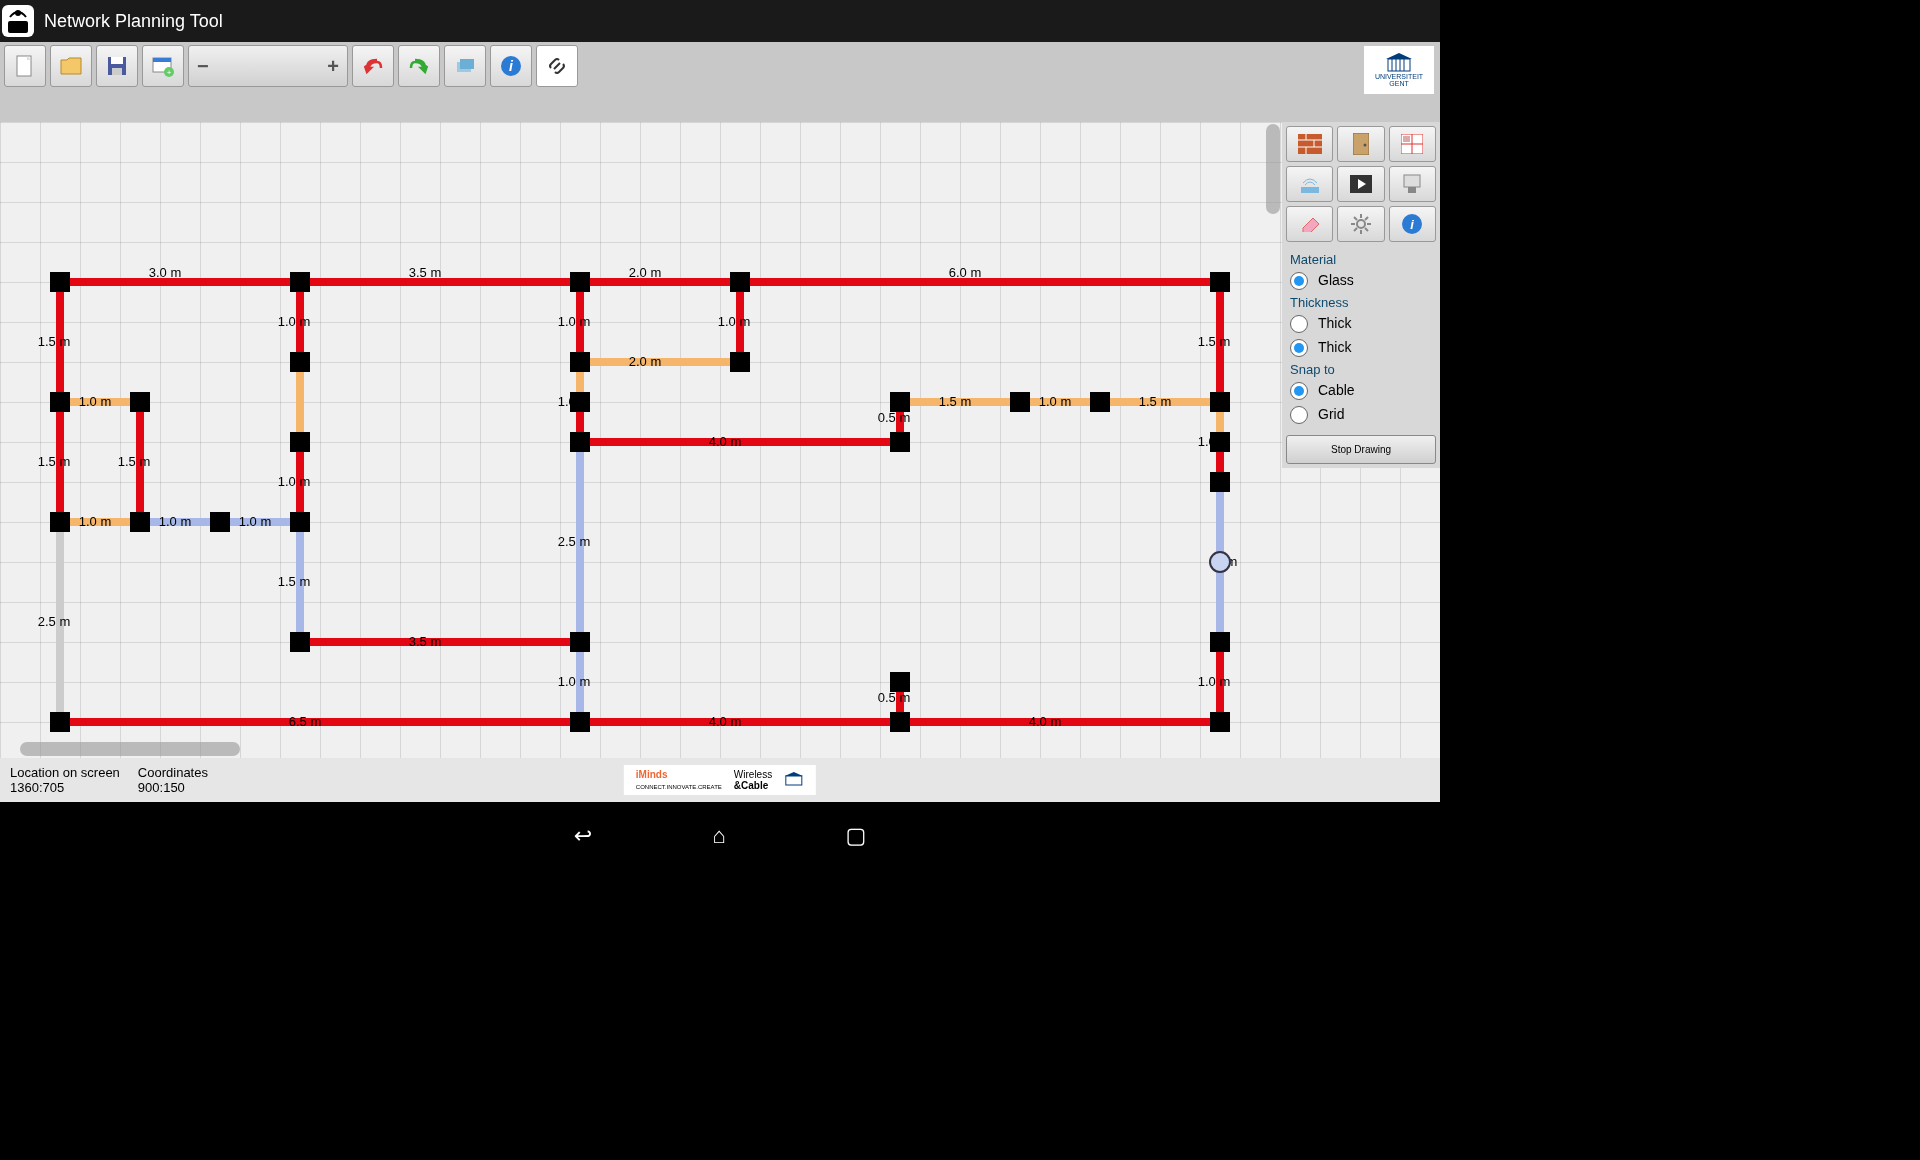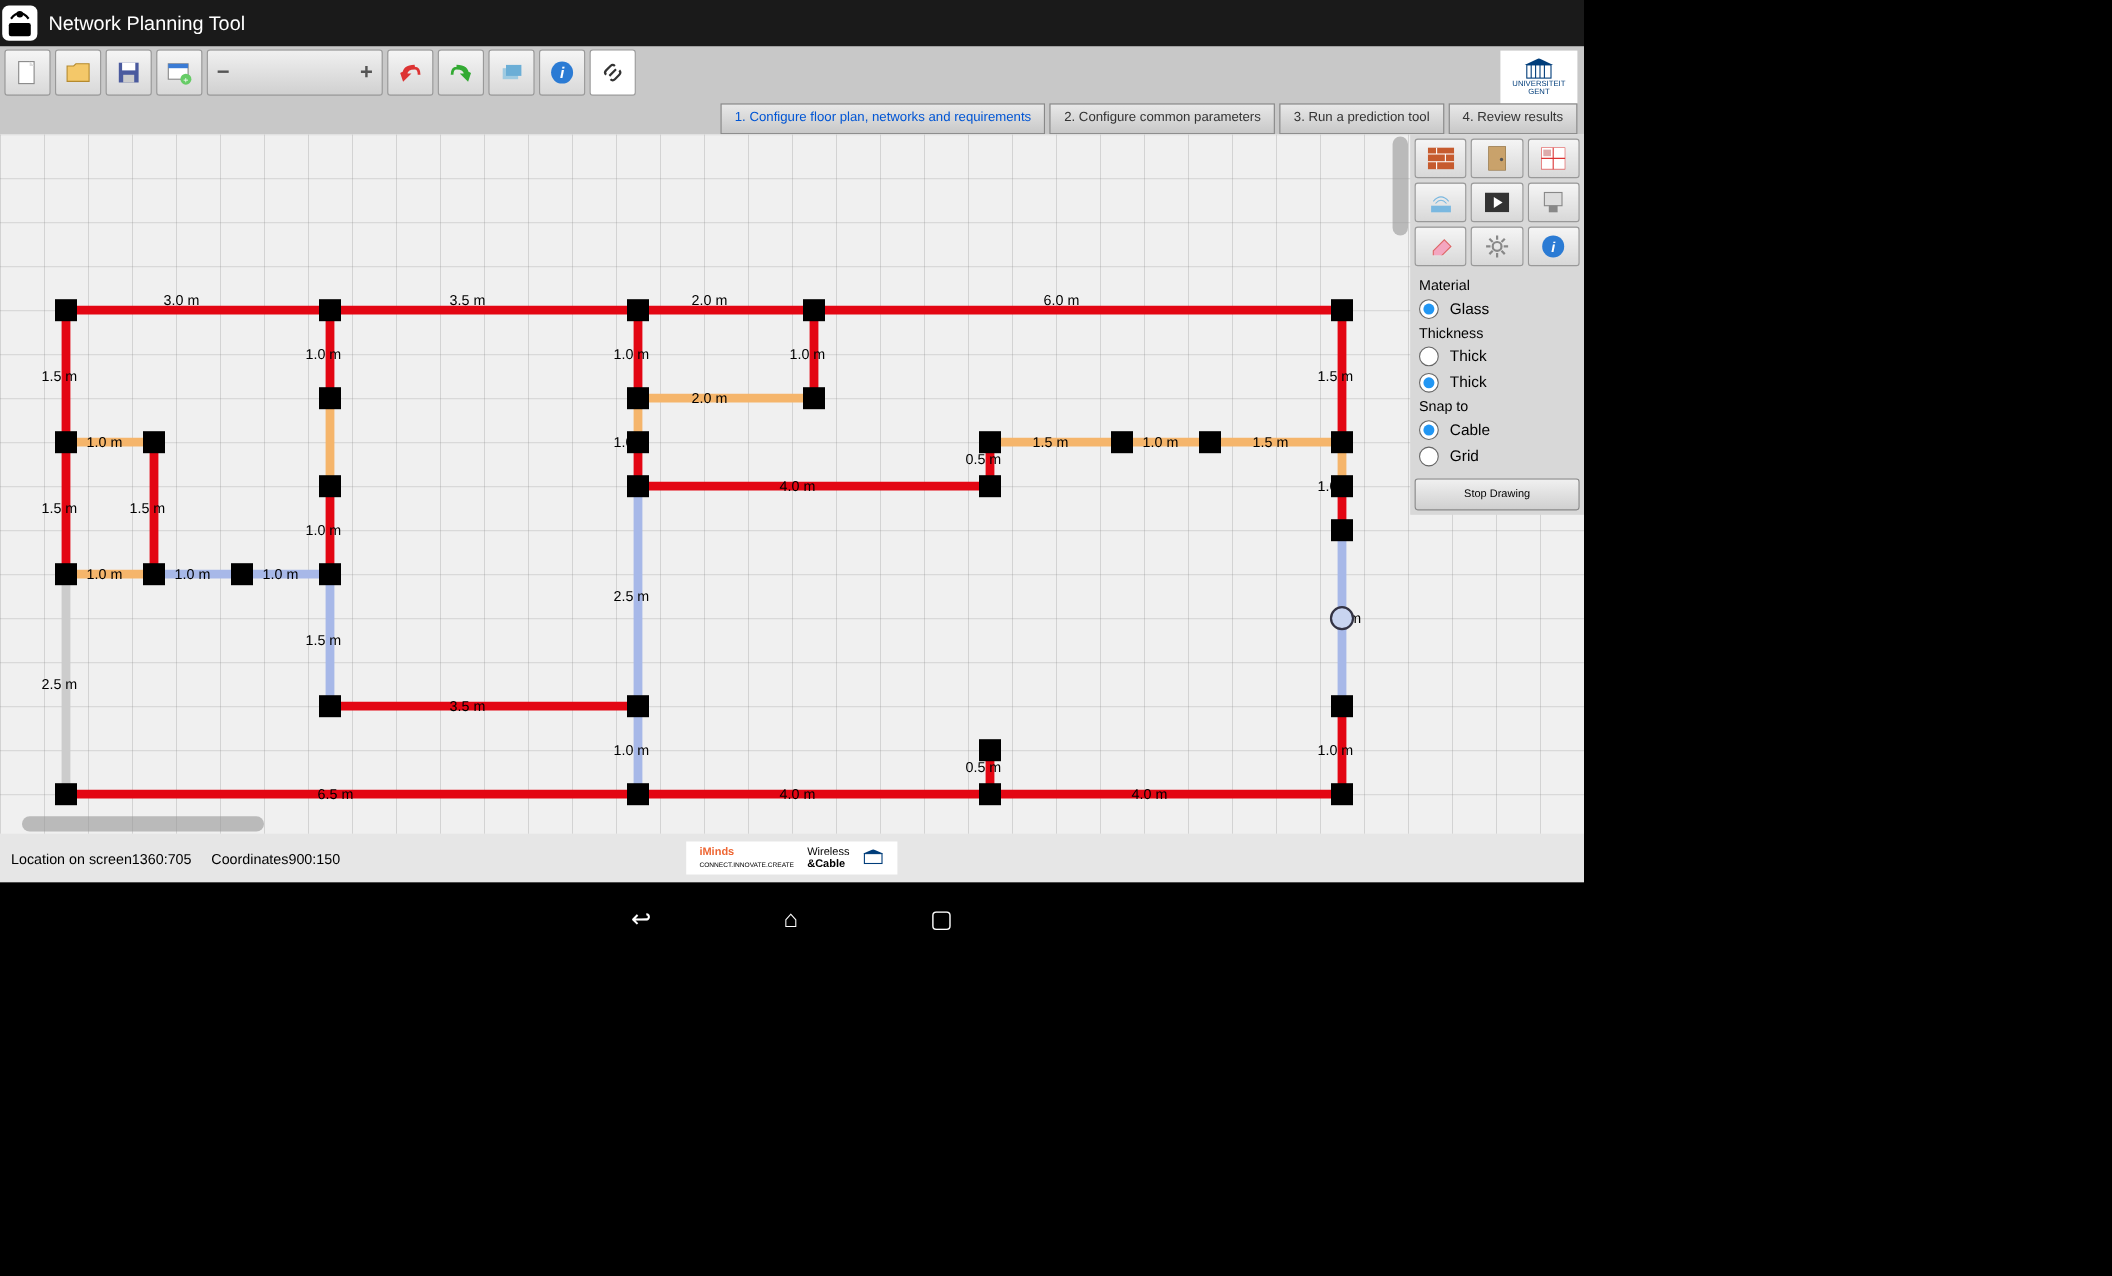--- a/index.html
+++ b/index.html
@@ -21,29 +21,29 @@
 .step-tab { padding: 4px 12px; background: linear-gradient(#e8e8e8, #c8c8c8); border: 1px solid #888; font-size: 12px; color: #333; cursor: pointer; }
 .step-tab.active { color: #0055d4; font-weight: 500; }
 
 .canvas-area { position: absolute; top: 80px; left: 0; right: 0; bottom: 44px; background: #f0f0f0; overflow: hidden; }
 .grid-svg { position: absolute; top: 0; left: 0; }
 
 .side-panel { position: absolute; right: 0; top: 80px; width: 158px; background: #d8d8d8; z-index: 10; }
 .tool-grid { display: grid; grid-template-columns: repeat(3, 1fr); gap: 4px; padding: 4px; }
 .side-tool { height: 36px; background: linear-gradient(#f5f5f5, #d8d8d8); border: 1px solid #999; border-radius: 3px; display: flex; align-items: center; justify-content: center; cursor: pointer; font-size: 18px; }
 .panel-section { padding: 4px 8px; }
-.panel-label { font-size: 13px; color: #000000; margin: 2px 0; }
+.panel-label { font-size: 13px; color: #0c4a6e; margin: 2px 0; }
 .radio-row { display: flex; align-items: flex-start; padding: 3px 0; cursor: pointer; }
 .radio-circle { width: 18px; height: 18px; border: 1px solid #666; border-radius: 50%; margin-right: 10px; display: flex; align-items: center; justify-content: center; background: #fff; }
 .radio-circle.checked::after { content: ''; width: 10px; height: 10px; background: #2196f3; border-radius: 50%; }
 .radio-label { font-size: 14px; }
 .stop-btn { width: calc(100% - 8px); margin: 4px; padding: 8px; background: linear-gradient(#f0f0f0, #d0d0d0); border: 1px solid #888; border-radius: 3px; font-size: 10px; cursor: pointer; }
 
 .status-bar { position: absolute; bottom: 0; left: 0; right: 0; height: 44px; background: rgba(232,232,232,0.92); display: flex; align-items: center; padding: 2px 10px; font-size: 13px; z-index: 5; }
-.status-col { display: flex; align-items: flex-end; margin-right: 18px; }
+.status-col { display: flex; flex-direction: column; align-items: flex-start; margin-right: 18px; }
 .footer-logos { position: absolute; left: 50%; transform: translateX(-50%); display: flex; gap: 12px; align-items: center; background: #fff; padding: 4px 12px; }
 .footer-logo { font-size: 10px; text-align: left; }
 
 .h-scroll { position: absolute; bottom: 46px; left: 20px; width: 220px; height: 14px; background: rgba(150,150,150,0.6); border-radius: 7px; z-index: 6; }
 .v-scroll { position: absolute; top: 82px; right: 160px; width: 14px; height: 90px; background: rgba(150,150,150,0.6); border-radius: 7px; z-index: 6; }
 
 .nav-bar { background: #000; height: 68px; display: flex; align-items: center; justify-content: center; gap: 120px; }
 .nav-btn { color: #fff; font-size: 22px; cursor: pointer; }
 
 .wall-label { font-size: 13px; fill: #000; font-family: Arial; }
@@ -129,26 +129,20 @@
         <line x1="8" y1="6" x2="8" y2="18" stroke="#003d7a"></line>
         <line x1="12" y1="6" x2="12" y2="18" stroke="#003d7a"></line>
         <line x1="16" y1="6" x2="16" y2="18" stroke="#003d7a"></line>
         <line x1="20" y1="6" x2="20" y2="18" stroke="#003d7a"></line>
         <path d="M2 6 L15 0 L28 6" fill="#003d7a"></path>
       </svg>
     <span>UNIVERSITEIT</span>
     <span>GENT</span>
   </div>
 
-  <div class="step-tabs">
-    <div class="step-tab active">1. Configure floor plan, networks and requirements</div>
-    <div class="step-tab">2. Configure common parameters</div>
-    <div class="step-tab">3. Run a prediction tool</div>
-    <div class="step-tab">4. Review results</div>
-  </div>
 
   <div class="canvas-area">
     <svg class="grid-svg" id="floor-svg" width="1440" height="640">
       <defs>
           <pattern id="grid" width="40" height="40" patternUnits="userSpaceOnUse">
             <rect width="40" height="40" fill="#f0f0f0"></rect>
             <path d="M 40 0 L 0 0 0 40" stroke="#888" stroke-width="0.5" fill="none"></path>
           </pattern>
         </defs>
       <rect width="1440" height="640" fill="url(#grid)"></rect>

